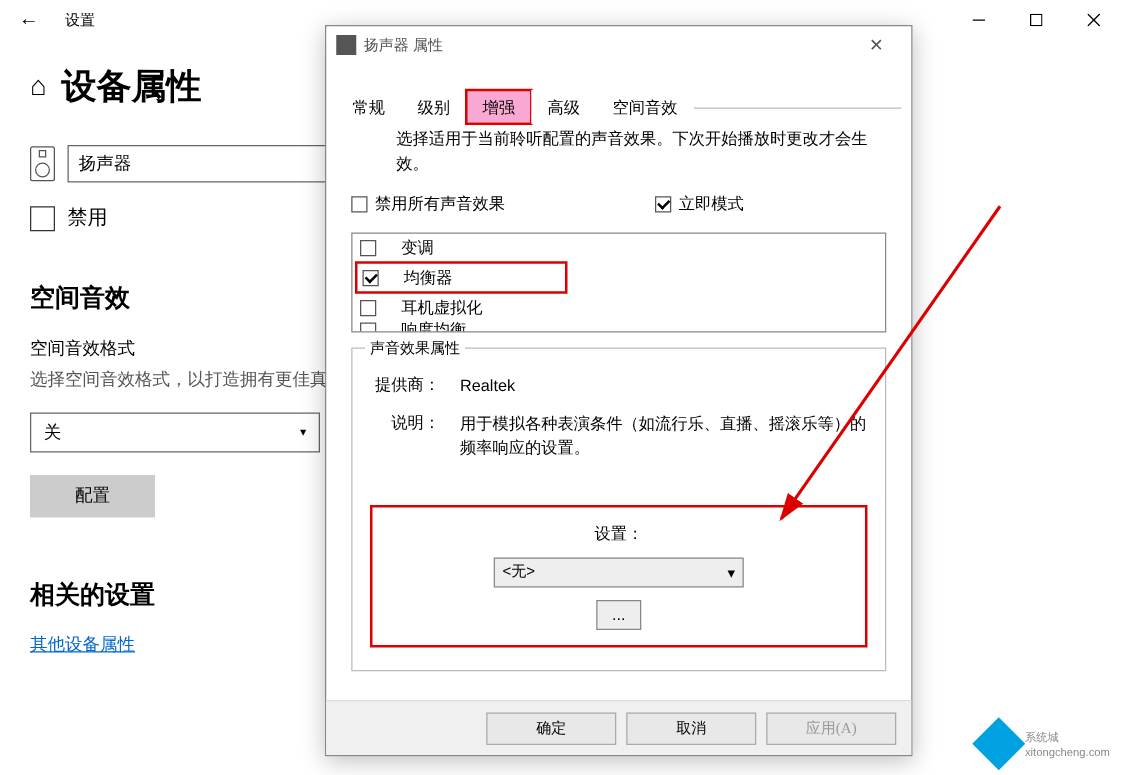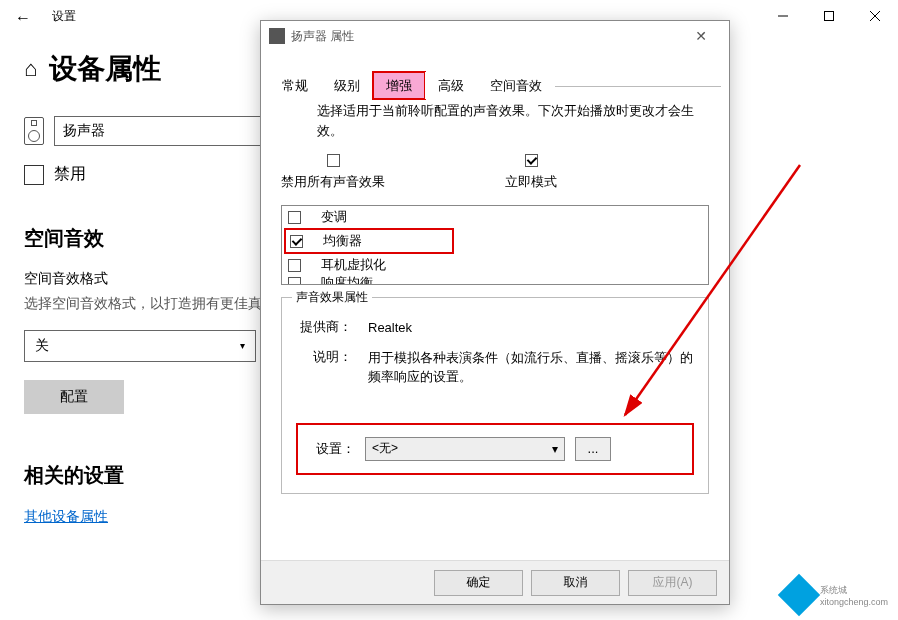--- a/index.html
+++ b/index.html
@@ -48,43 +48,43 @@
   .dlg-title .ico { width:16px; height:16px; background:#555; margin-right:6px; display:inline-block;}
   .dlg-close { margin-left:auto; width:40px; text-align:center; font-size:14px; color:#555;}
 
   .tabs { display:flex; height: 28px; margin: 8px 8px 0 8px; border-bottom:1px solid #bbb; }
   .tab { padding: 4px 12px; font-size: 13px; border:1px solid transparent; border-bottom:none; position:relative; top:13px; background:#fff;}
   .tab.active { border-color:#bbb; border-bottom:1px solid #fff; background:#f9a8d4;}
   .tab.highlighted { outline: 2px solid #d00; outline-offset:-1px;}
 
   .dlg-body { padding: 14px 20px; font-size: 13px; color:#000; }
   .dlg-body .instr { line-height:1.5; margin-bottom: 14px; margin-left: 36px;}
-  .cb-line { display:flex; align-items:center; gap:6px; margin-bottom: 8px; flex-direction: column;}
+  .cb-line { display:flex; align-items:center; gap:6px; margin-bottom: 8px;}
   .winck { width:13px; height:13px; border:1px solid #555; display:inline-block; position:relative;}
   .winck.checked::after{content:"";position:absolute;left:3px;top:0px;width:4px;height:7px;border:solid #000;border-width:0 2px 2px 0;transform:rotate(45deg);}
 
   .two-col { display:flex; gap: 120px; margin-bottom: 6px;}
 
   .listbox { border:1px solid #888; height: 80px; padding: 2px 6px; margin-bottom: 12px; overflow:hidden;}
   .listbox .item { display:flex; align-items:center; gap:20px; height:18px; font-size:13px;}
   .eq-highlight { border:2px solid #d00; padding: 2px 4px; margin:2px -4px; width: 170px;}
 
   .group { border:1px solid #bbb; padding: 10px 14px 18px; position:relative; margin-bottom:10px;}
   .group .legend { position:absolute; top:-9px; left:10px; background:#fff; padding:0 4px; font-size:12px;}
   .kv { display:flex; gap:16px; margin-top:10px; font-size:13px;}
   .kv .k { width:56px; text-align:right;}
   .kv .v { flex:1; line-height:1.5;}
 
-  .settings-row-hl { border:2px solid #d00; padding: 12px 18px; margin-top: 36px; display:flex; align-items:center; gap:10px;}
+  .settings-row-hl { border:2px solid #d00; padding: 12px 18px; margin-top: 36px; display:flex; align-items:center; gap:10px;flex-direction:column;}
   .combo { border:1px solid #888; height:24px; width:200px; background:#eee; display:flex; align-items:center; justify-content:space-between; padding:0 6px; font-size:12px;}
   .dots-btn { border:1px solid #888; height:24px; width:36px; background:#eee; display:flex; align-items:center; justify-content:center; font-size:13px;}
 
   .dlg-buttons { position:absolute; bottom:0; left:0; right:0; height:44px; background:#f0f0f0; border-top:1px solid #ddd; display:flex; align-items:center; justify-content:flex-end; gap:8px; padding:0 12px;}
-  .dlg-btn { height:26px; width:89px; border:1px solid #aaa; background:#e8e8e8; font-size:12px; display:flex; align-items:center; justify-content:center;}
-  .dlg-btn.disabled { color:#999; }
+  .dlg-btn { height:26px; width:104px; border:1px solid #aaa; background:#e8e8e8; font-size:12px; display:flex; align-items:center; justify-content:center;}
+  .dlg-btn.disabled { color:#999;font-family:Liberation Serif, serif; }
 
   
   .arrow-svg { position:absolute; left:0; top:0; width:898px; height:620px; pointer-events:none;}
 
   
   .watermark { position:absolute; right:10px; bottom:10px; display:flex; align-items:center; gap:6px;}
   .wm-cube { width:30px; height:30px; background:#00a1e0; transform: rotate(45deg); }
   .wm-text { font-size:18px; color:#333; font-weight:600;}
   .wm-text span { display:block; font-size:9px; color:#888; font-weight:400;}
 </style>

